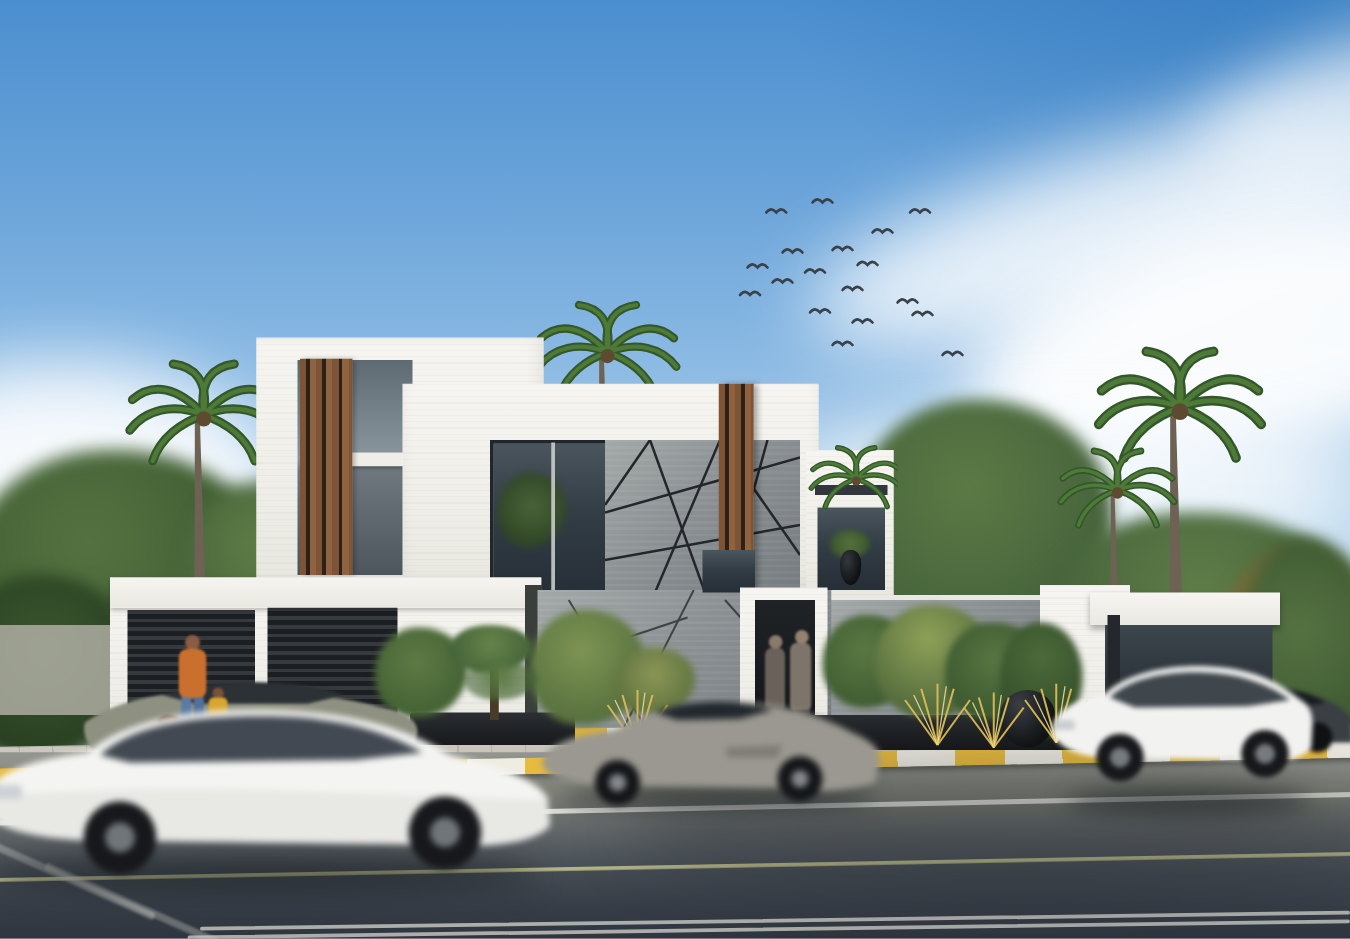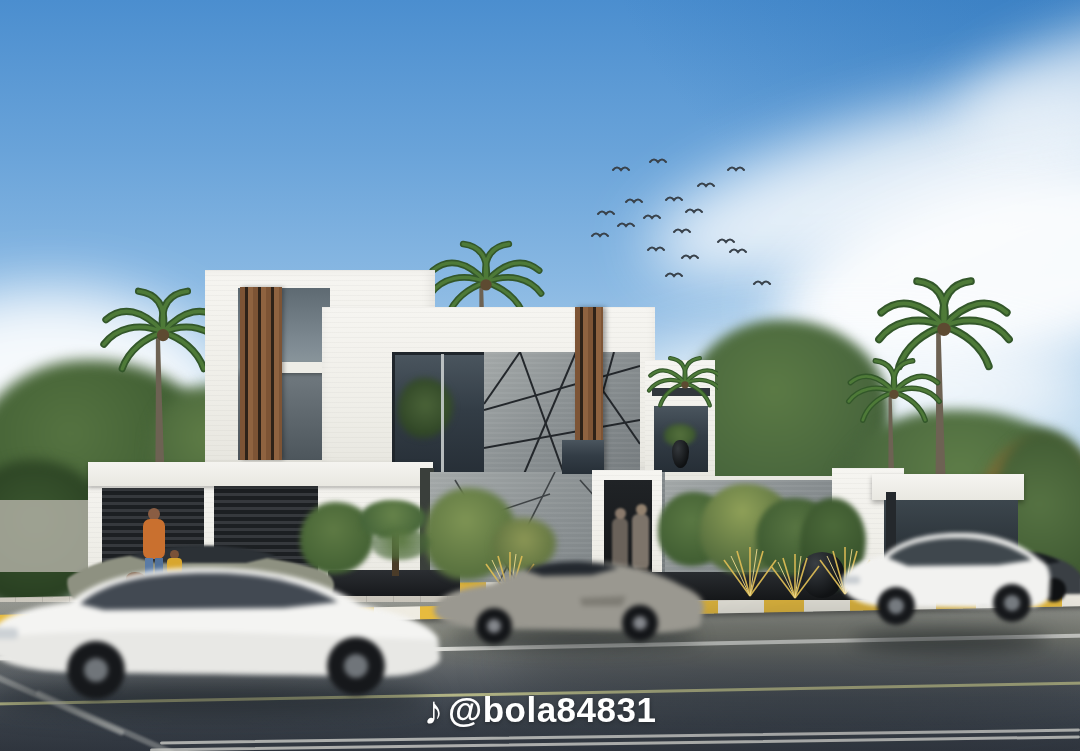--- a/index.html
+++ b/index.html
@@ -330,17 +330,14 @@
     <path d="M6,98 C14,76 44,68 88,62 C120,34 178,26 240,28 C302,30 346,44 378,64 C412,72 446,82 456,98 L458,120 C450,132 418,138 388,136 L82,132 C38,130 10,120 6,108 Z" fill="#f4f4f2"></path>
     <path d="M98,64 C124,40 174,32 236,33 C290,34 328,46 356,62 L302,68 L122,70 Z" fill="#323a44" opacity=".92"></path>
     <path d="M6,98 C60,92 140,90 240,92 L456,100 L458,120 C450,132 418,138 388,136 L82,132 C38,130 10,120 6,108 Z" fill="#e3e3df" opacity=".7"></path>
     <circle cx="114" cy="130" r="29" fill="#16181b"></circle>
       <circle cx="374" cy="126" r="29" fill="#16181b"></circle>
     <circle cx="114" cy="130" r="12" fill="#70757a"></circle>
       <circle cx="374" cy="126" r="12" fill="#70757a"></circle>
     <rect x="8" y="88" width="28" height="11" rx="4" fill="#ccd1d5"></rect>
   </svg>
 
-  <div class="wm" style="left:50%;top:688px;transform:translateX(-50%);z-index:95;">
-    <span class="note">♪</span><span class="handle">@bola84831</span>
-  </div>
 
 </div>
 
 </body></html>

